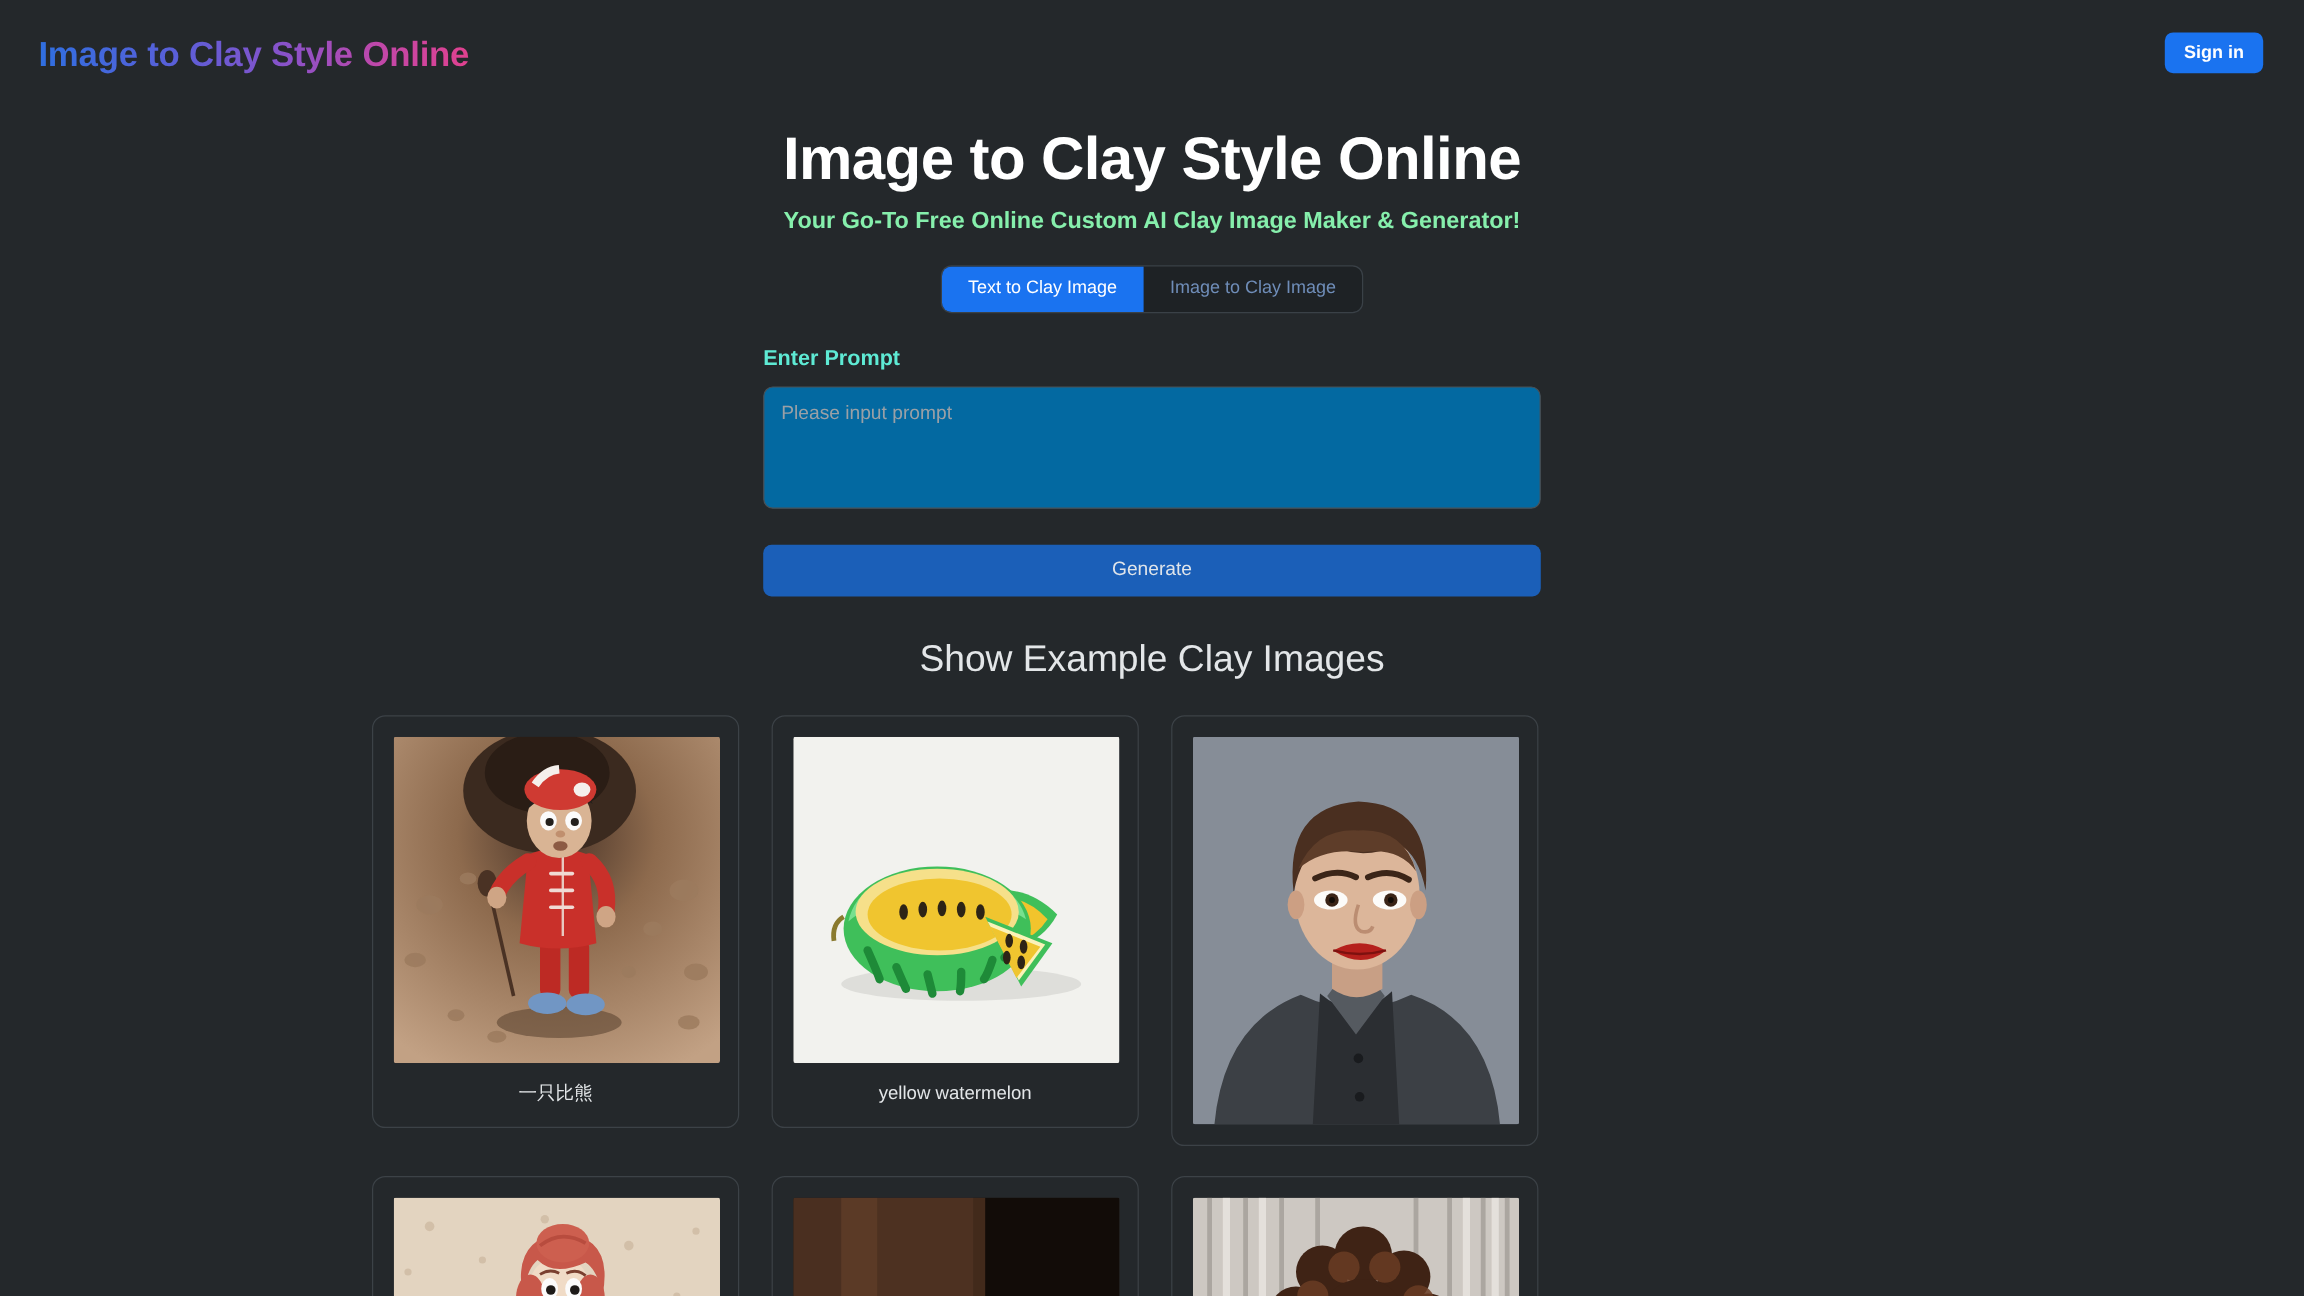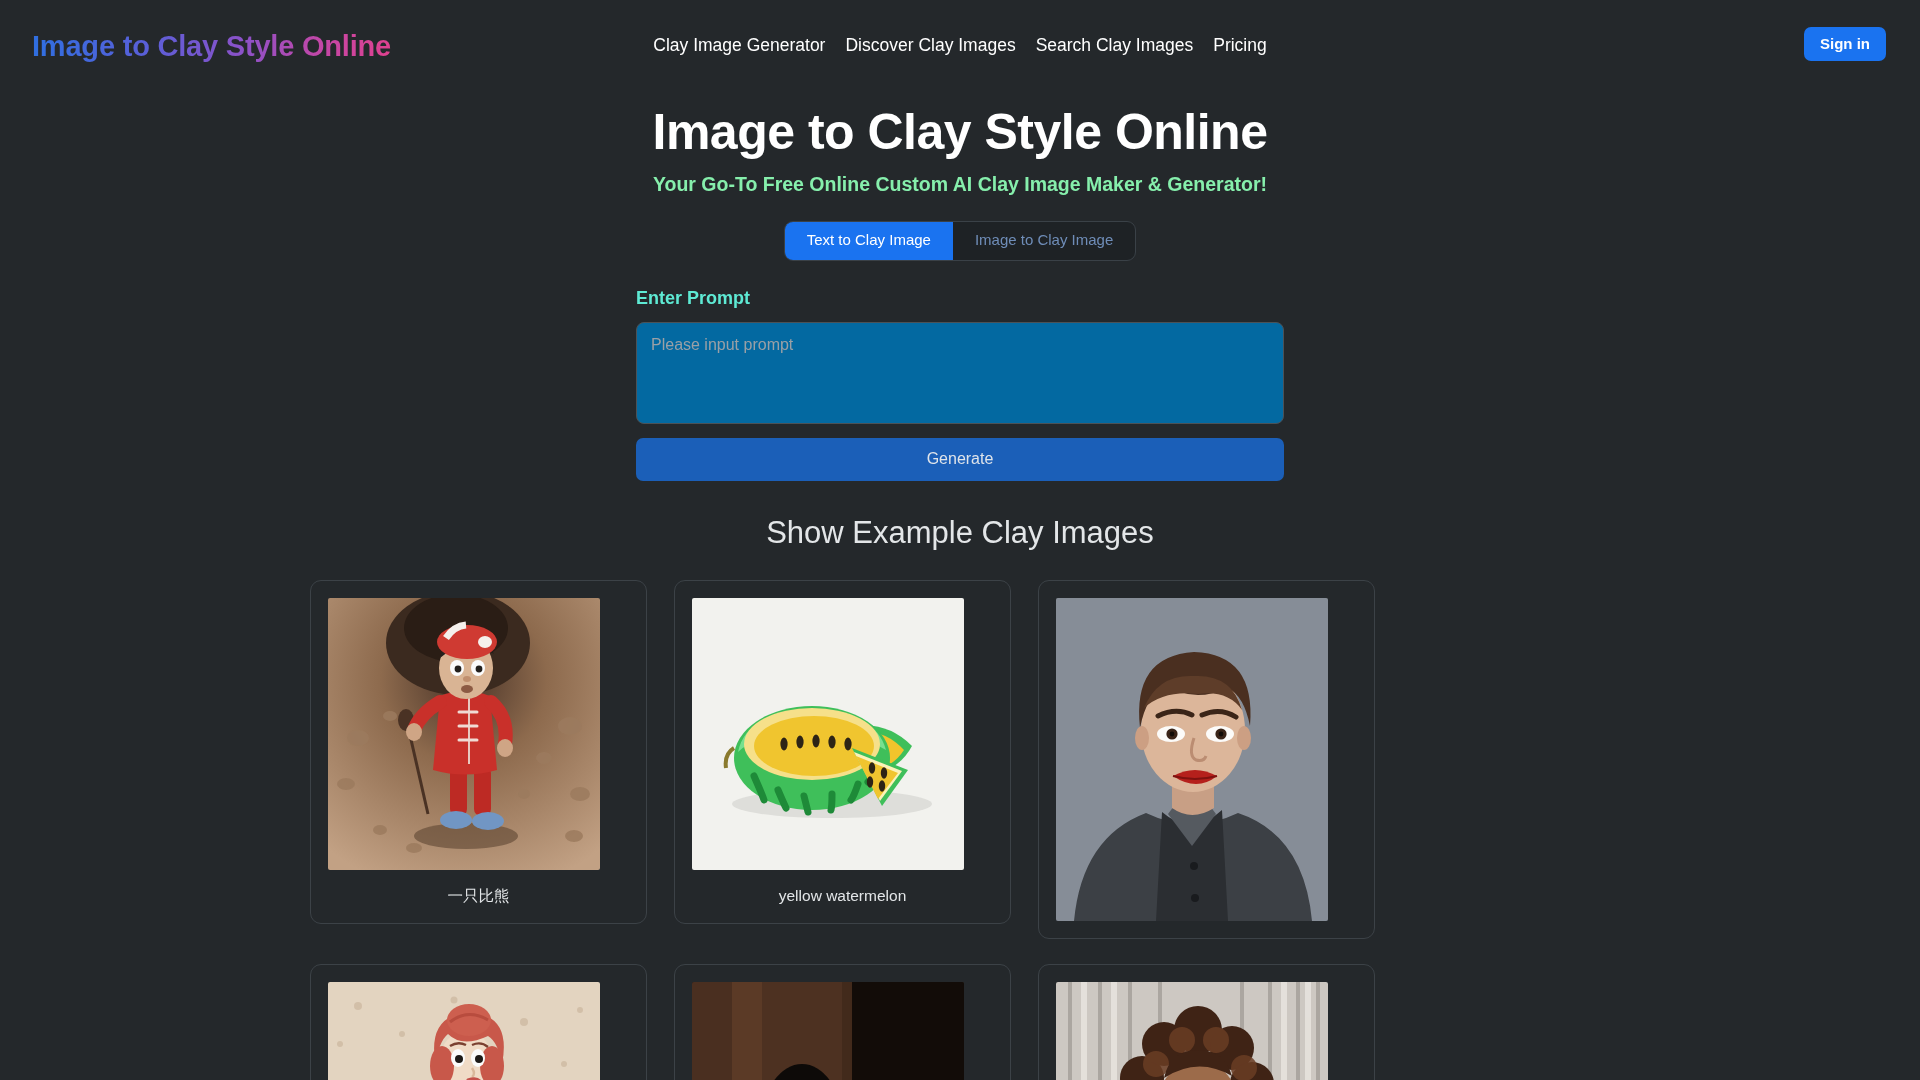--- a/index.html
+++ b/index.html
@@ -152,21 +152,21 @@
     outline: none;
     display: block;
   }
 
   .prompt-textarea::placeholder {
     color: #9aa0a6;
   }
 
   .generate-btn {
     width: 648px;
-    margin-top: 14px;
+    margin-top: 30px;
     background: #1b5fb8;
     color: #dfe4ea;
     border: none;
     border-radius: 7px;
     font-family: inherit;
     font-size: 16px;
     padding: 13px 0 14px;
     cursor: pointer;
     display: block;
     line-height: 1;
@@ -185,21 +185,21 @@
   .gallery {
     margin: 29px auto 0;
     width: 1300px;
     display: flex;
     flex-wrap: wrap;
     gap: 25px 27px;
     align-items: flex-start;
   }
 
   .card {
-    width: 337px;
+    width: 306px;
     background: #24282b;
     border: 1px solid #3c4247;
     border-radius: 11px;
     padding: 17px;
     cursor: pointer;
   }
 
   .card-thumb {
     width: 272px;
     height: 272px;
@@ -226,26 +226,20 @@
   
   .art { position: absolute; inset: 0; }
   .art svg { width: 100%; height: 100%; display: block; }
 </style>
 </head>
 <body>
 
 <header class="site-header">
   <div class="brand">Image to Clay Style Online</div>
 
-  <nav class="main-nav">
-    <a class="nav-link">Clay Image Generator</a>
-    <a class="nav-link">Discover Clay Images</a>
-    <a class="nav-link">Search Clay Images</a>
-    <a class="nav-link">Pricing</a>
-  </nav>
 
   <button class="signin-btn">Sign in</button>
 </header>
 
 <section class="hero">
   <h1 class="hero-title">Image to Clay Style Online</h1>
   <p class="hero-subtitle">Your Go-To Free Online Custom AI Clay Image Maker &amp; Generator!</p>
 </section>
 
 <div class="tab-switcher">

